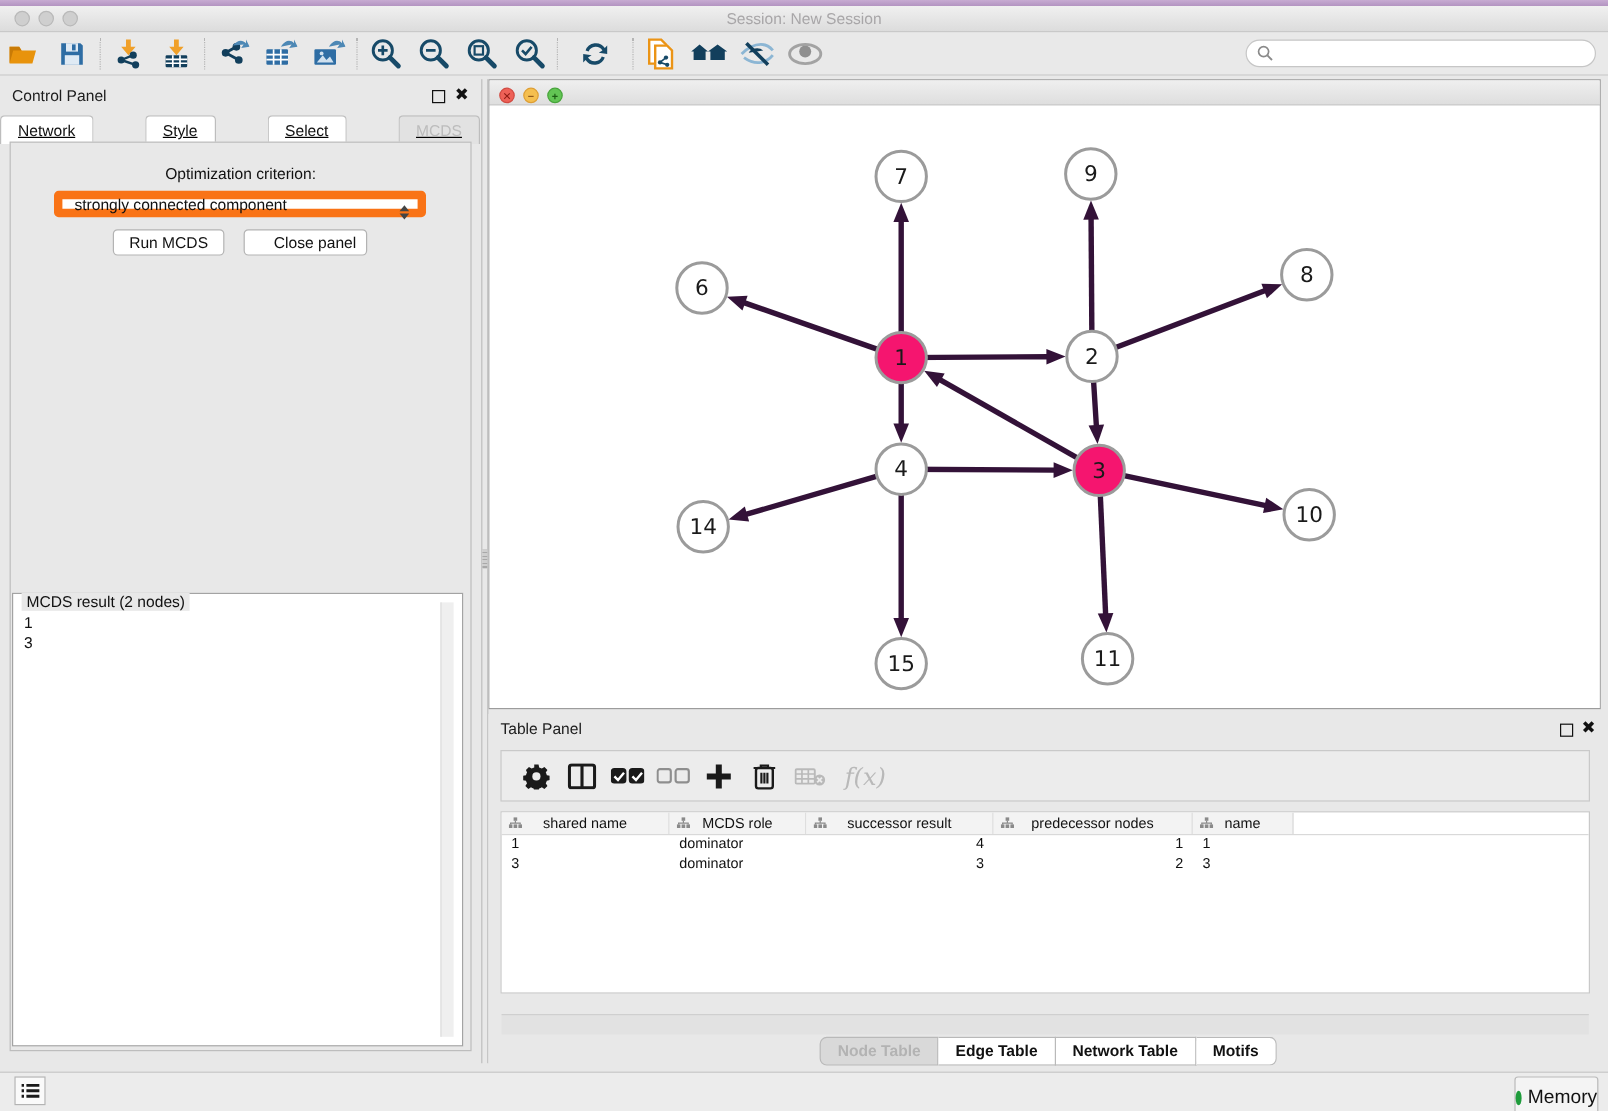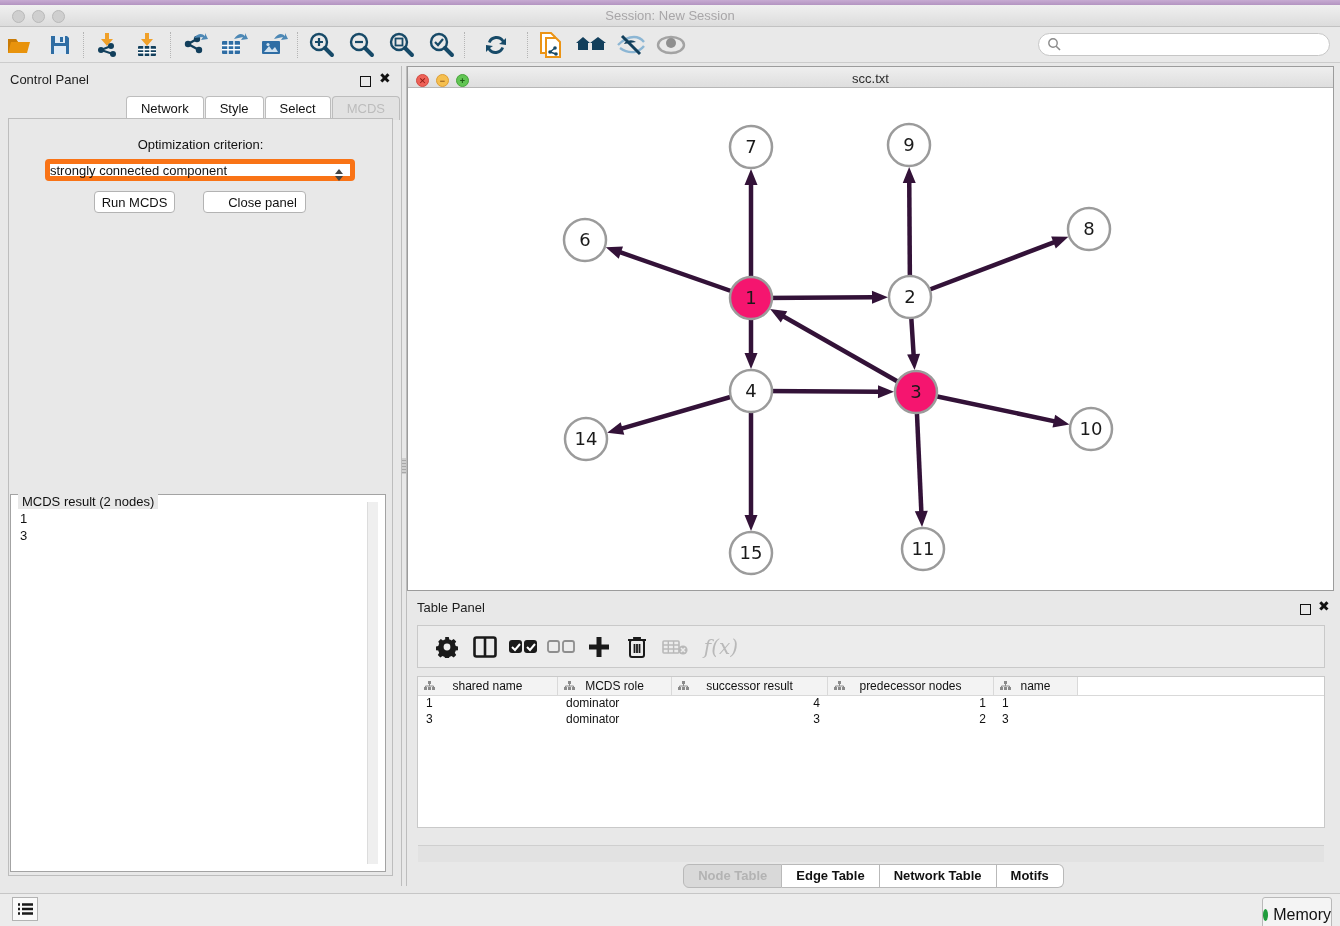--- a/index.html
+++ b/index.html
@@ -14,31 +14,31 @@
   
   #main-toolbar { left:0; top:27px; width:1340px; height:36px; background:#e9e9e9; border-bottom:1px solid #cccccc; display:flex; align-items:center; }
   .tb-btn { width:40px; height:30px; display:flex; align-items:center; justify-content:center; cursor:pointer; }
   .tb-sep { width:1px; height:26px; border-left:1px dotted #b5b5b5; margin:0 3px; }
   #search-wrap { position:absolute; right:10px; top:33px; width:292px; height:23px; background:#ffffff; border:1px solid #c6c6c6; border-radius:12px; display:flex; align-items:center; padding-left:8px; }
   
   #control-panel { left:0; top:66px; width:401px; height:820px; background:#e8e8e8; }
   #cp-title { left:10px; top:72px; font-size:13px; color:#1d1d1d; }
   .panel-float { width:11px; height:11px; border:1.5px solid #111; display:inline-block; }
   .panel-close { font-size:14px; font-weight:bold; color:#111; line-height:11px; }
-  #cp-tabs { left:0; top:96px; width:401px; display:flex; justify-content:flex-end; }
+  #cp-tabs { left:0; top:96px; width:401px; display:flex; justify-content:space-between;text-decoration:underline; }
   .cp-tab { font-size:13px; padding:4px 14px; background:#ffffff; border:1px solid #bdbdbd; border-bottom:none; border-radius:4px 4px 0 0; margin-right:1px; color:#111; cursor:pointer; }
   .cp-tab.selected { background:#e2e2e2; color:#bcbcbc; }
   #cp-box { left:8px; top:118px; width:385px; height:758px; border:1px solid #bdbdbd; background:#e8e8e8; }
   #opt-label { left:0; top:137px; width:401px; text-align:center; font-size:13px; color:#111; }
-  #opt-select { left:45px; top:159px; width:310px; height:22px; background:#ffffff; border:5px solid #f97316; border-radius:4px; font-size:13px; color:#111; display:flex; align-items:center; cursor:pointer; }
+  #opt-select { left:45px; top:159px; width:310px; height:22px; background:#ffffff; border:7px solid #f97316; border-radius:4px; font-size:13px; color:#111; display:flex; align-items:center; padding-left:10px; cursor:pointer; }
   #opt-stepper { position:absolute; right:6px; top:3px; width:11px; height:16px; display:flex; flex-direction:column; align-items:center; justify-content:center; gap:2px; }
   .tri-up { width:0; height:0; border-left:4px solid transparent; border-right:4px solid transparent; border-bottom:5px solid #444; }
   .tri-down { width:0; height:0; border-left:4px solid transparent; border-right:4px solid transparent; border-top:5px solid #444; }
   .cp-button { position:absolute; top:191px; height:22px; background:#ffffff; border:1px solid #b3b3b3; border-radius:4px; font-size:13px; color:#111; display:flex; align-items:center; justify-content:center; cursor:pointer; }
-  #run-btn { left:94px; width:81px; }
+  #run-btn { left:94px; width:93px; }
   #close-btn { left:203px; width:103px;padding-left:16px; }
   #mcds-fieldset { left:10px; top:494px; width:376px; height:378px; border:1px solid #a3a3a3; background:#ffffff; }
   #mcds-legend { left:18px; top:494px; background:#e8e8e8; padding:0 4px; font-size:13px; color:#111; }
   #mcds-lines { left:20px; top:510px; font-size:13px; color:#111; line-height:17px; white-space:pre; }
   #mcds-scroll { left:367px; top:502px; width:11px; height:362px; background:#efefef; border-left:1px solid #dcdcdc; }
   
   #v-splitter { left:401px; top:66px; width:6px; height:820px; background:#e8e8e8; border-left:1px solid #bdbdbd; border-right:1px solid #bdbdbd; }
   #v-handle { left:402px; top:458px; width:4px; height:16px; background:repeating-linear-gradient(#cfcfcf 0 2px,#a8a8a8 2px 3px); }
   
   #net-window { left:407px; top:66px; width:927px; height:525px; border:1px solid #9c9c9c; background:#ffffff; }
@@ -253,21 +253,20 @@
 
 <div id="v-splitter" class="abs"></div>
 <div id="v-handle" class="abs"></div>
 
 <div id="net-window" class="abs">
   <div id="net-titlebar">
     <span style="position:absolute; left:8px; top:3px;">
       <span class="traffic" id="t-red">✕</span><span class="traffic" id="t-yellow">−</span><span class="traffic" id="t-green">+</span>
     </span>
   </div>
-  <div id="net-title">scc.txt</div>
   <div id="net-canvas">
       <svg id="graph-svg" width="925" height="502">
         <line x1="343" y1="210" x2="343" y2="96" stroke="#331238" stroke-width="4.5"></line>
         <path d="M343,81 L349.5,97 L336.5,97 Z" fill="#331238"></path>
         <line x1="343" y1="210" x2="211.92931505845456" y2="164.2042185143998" stroke="#331238" stroke-width="4.5"></line>
         <path d="M197.76878192664867,159.2565623599134 L215.01733493418573,158.39783123424965 L210.72936626696418,170.67029328181476 Z" fill="#331238"></path>
         <line x1="343" y1="210" x2="465.00073175314213" y2="209.2326998002947" stroke="#331238" stroke-width="4.5"></line>
         <path d="M480.0004350964629,209.13836204341848 L464.04163122490047,215.7388604328588 L463.9598718356077,202.73911753531414 Z" fill="#331238"></path>
         <line x1="343" y1="210" x2="343" y2="266" stroke="#331238" stroke-width="4.5"></line>
         <path d="M343,281 L336.5,265 L349.5,265 Z" fill="#331238"></path>

